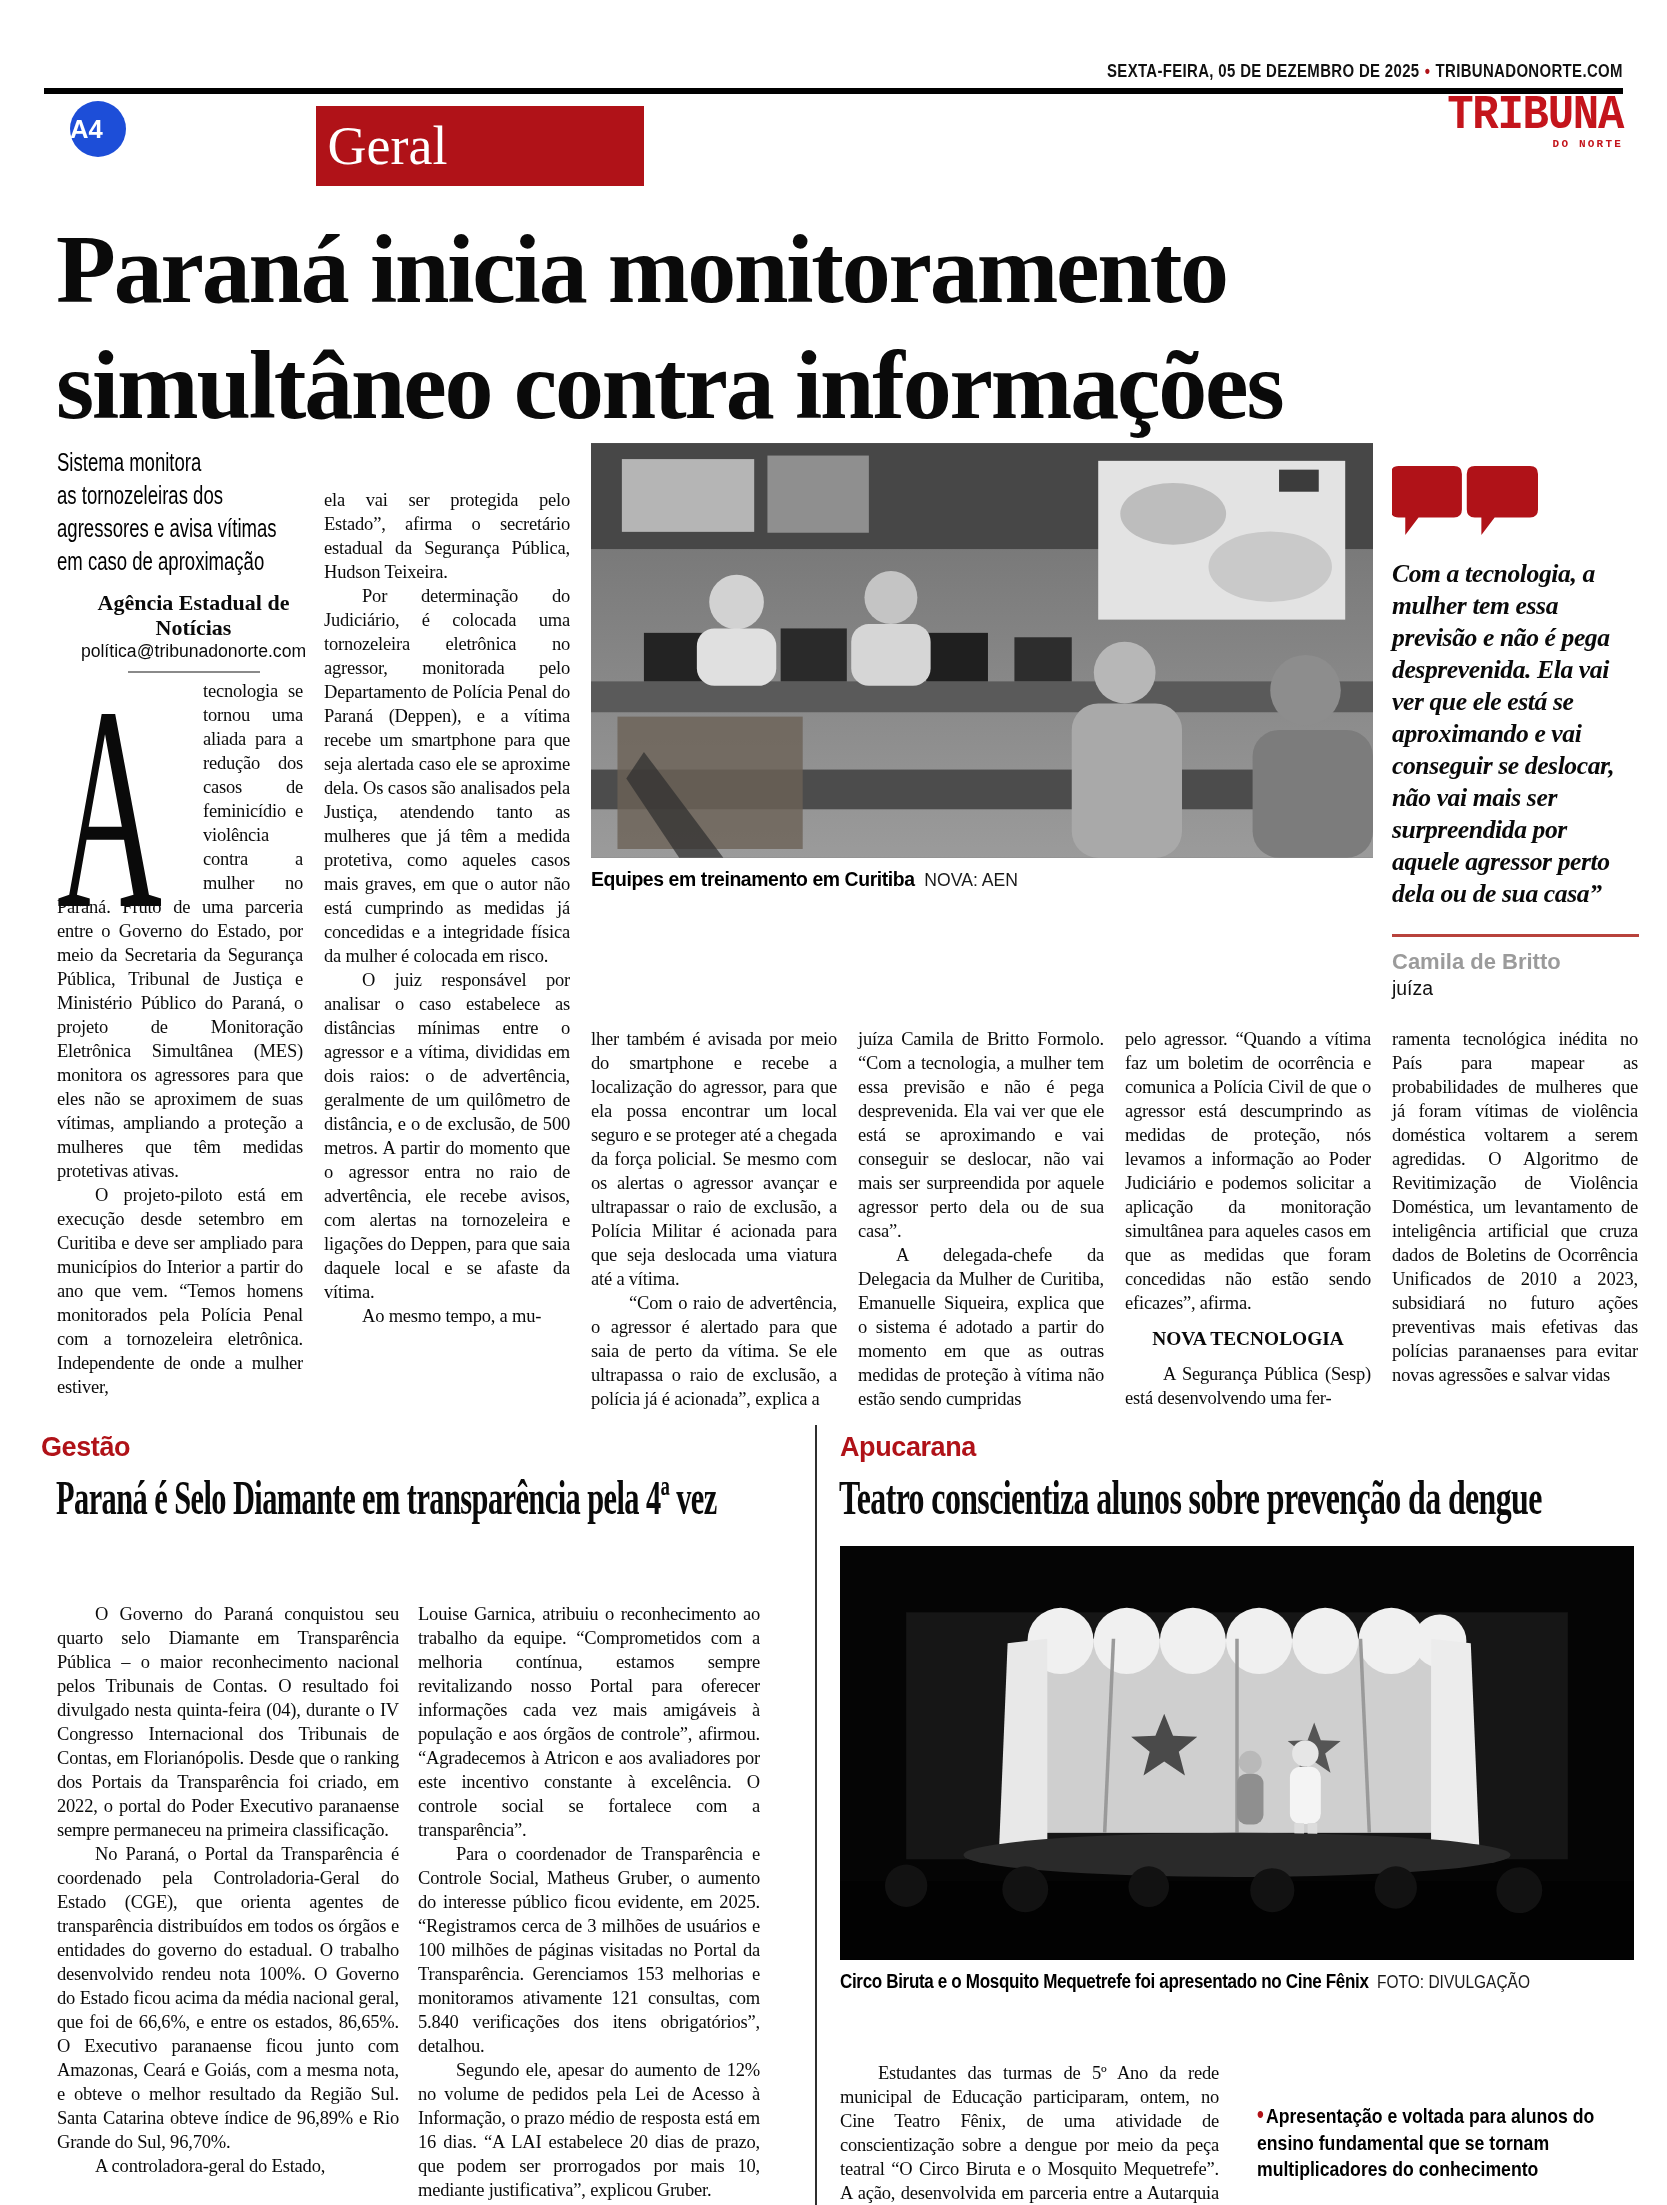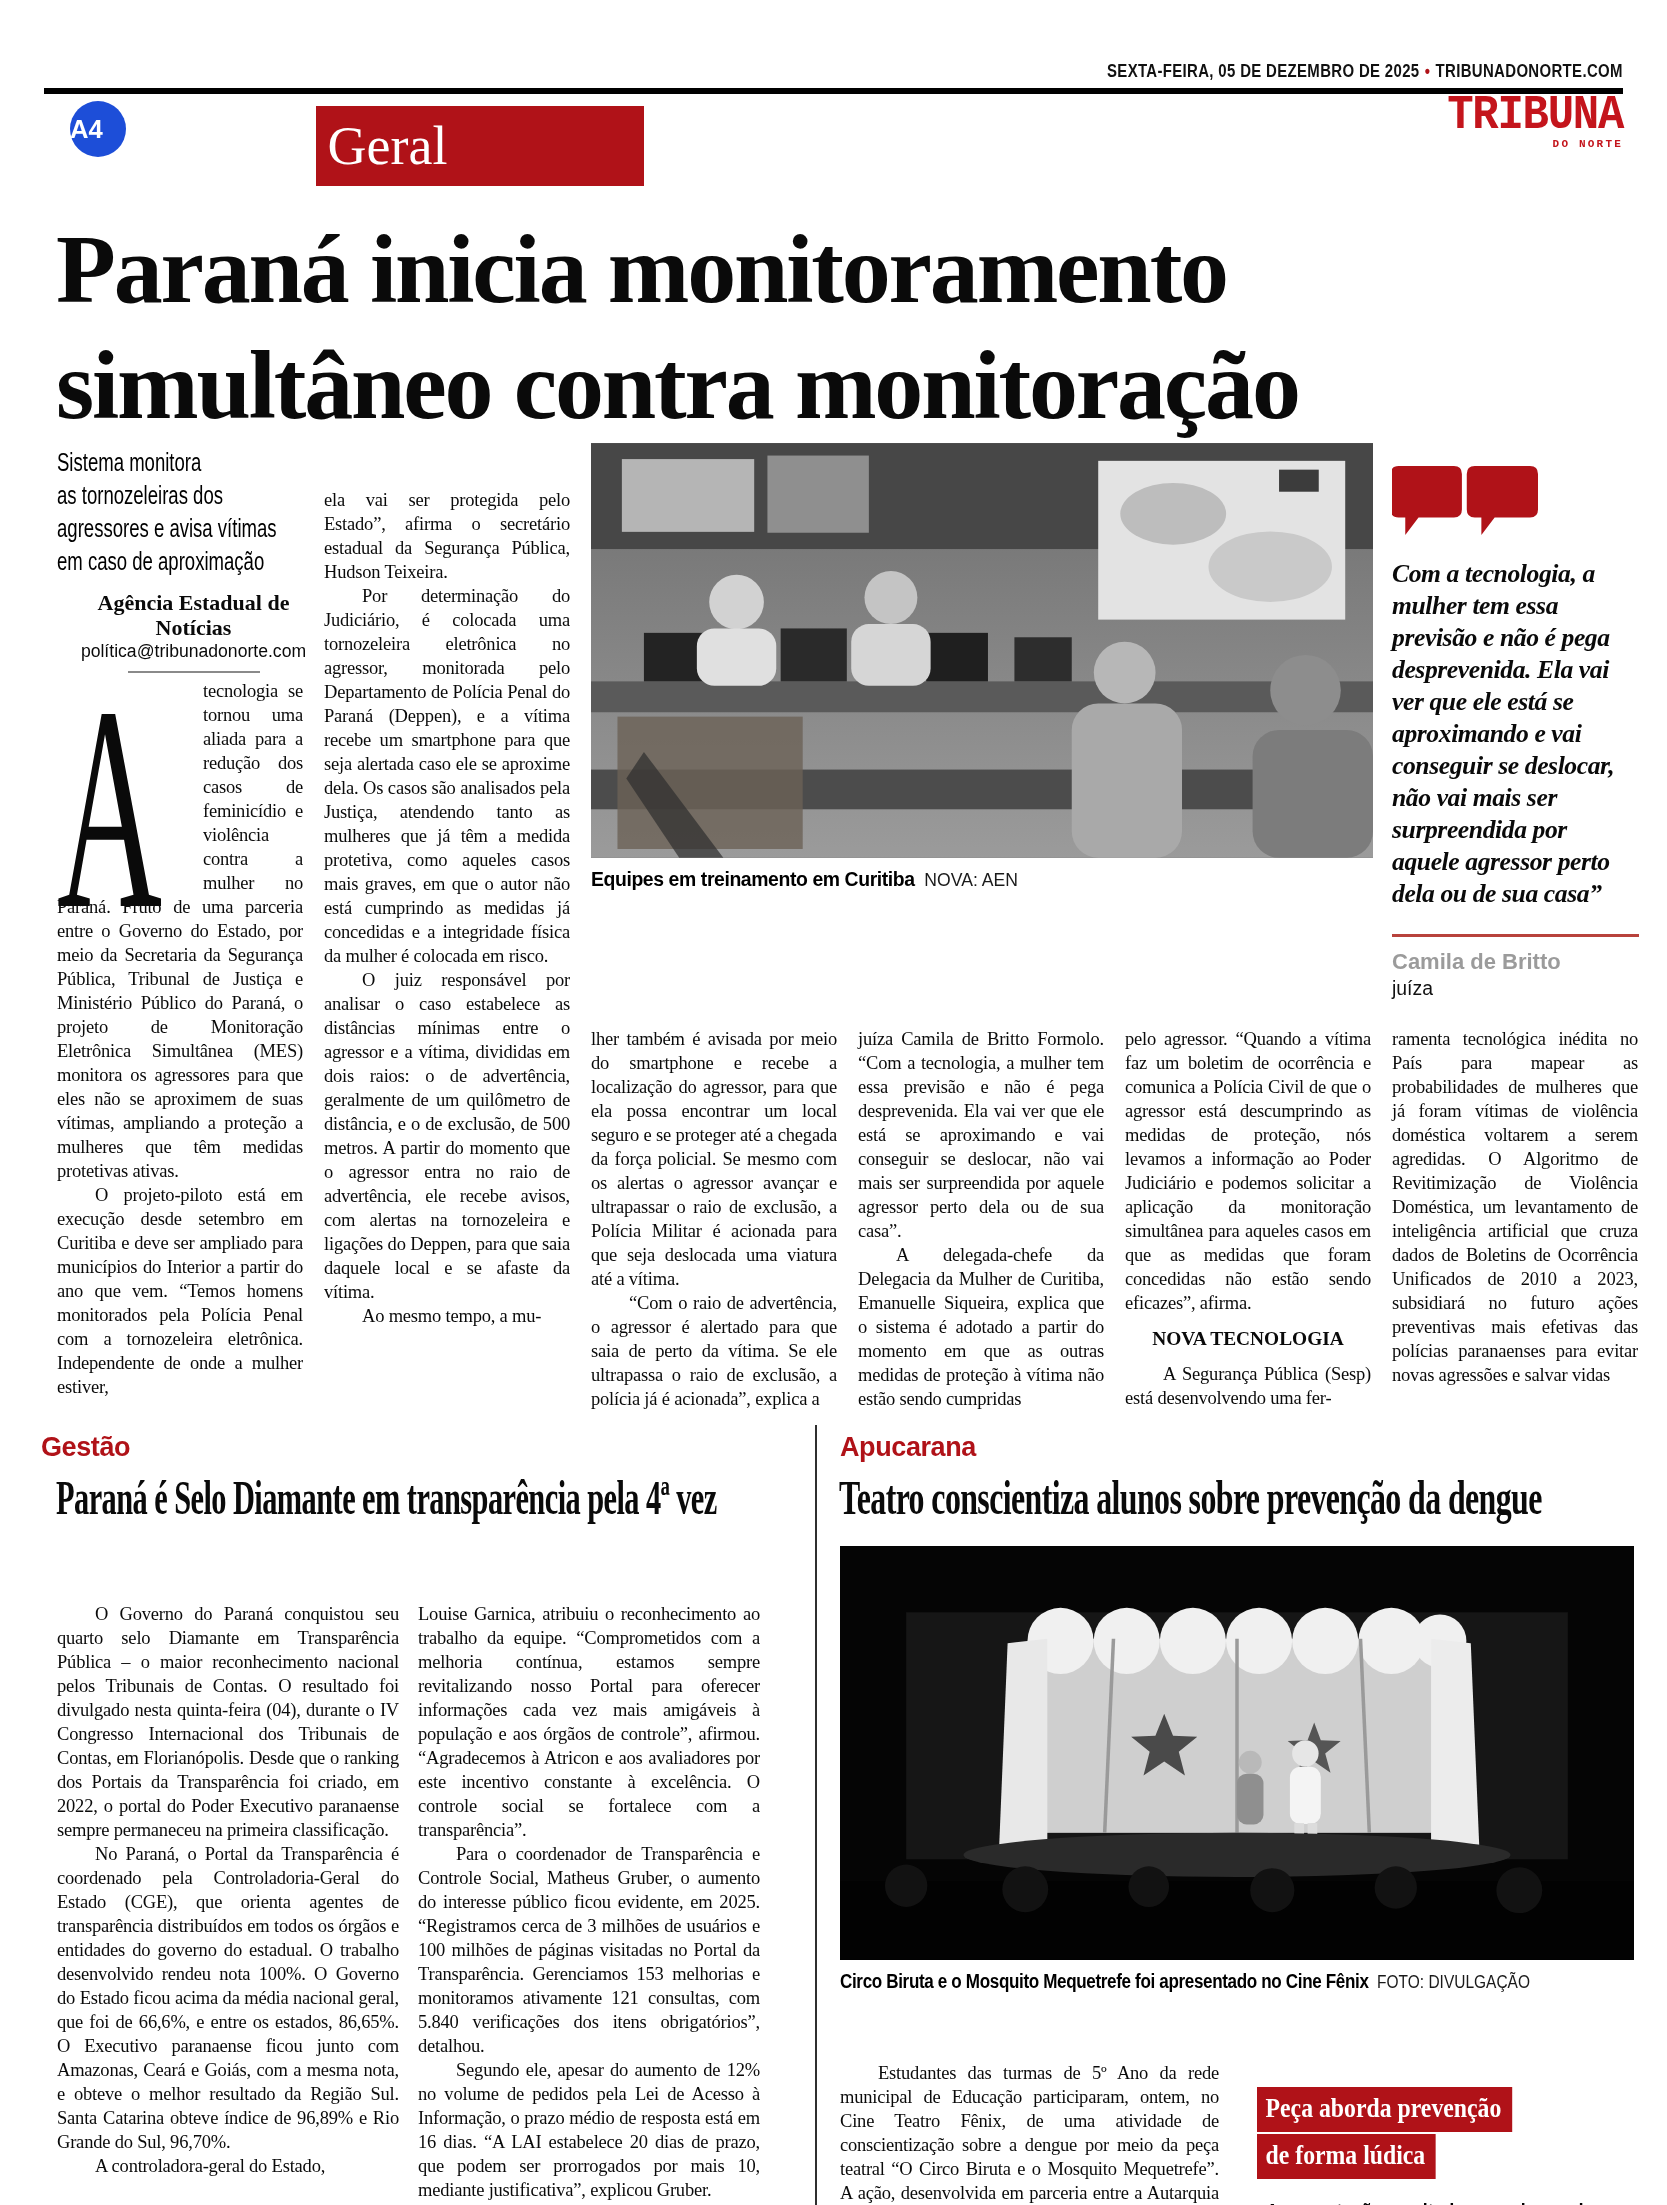--- a/index.html
+++ b/index.html
@@ -93,21 +93,21 @@
     <span>A4</span>
   </div>
   <div class="abs section-box">
     <span>Geral</span>
   </div>
   <div class="abs logo">
     <div class="logo-title">TRIBUNA</div>
     <div class="logo-sub">DO NORTE</div>
   </div>
 
-  <h1 class="abs main-headline" style="margin:0;">Paraná inicia monitoramento simultâneo contra monitoração</h1>
+  <h1 class="abs main-headline" style="margin:0;">Paraná inicia monitoramento simultâneo contra informações</h1>
 
   <div class="abs subhead-block">
     <span class="subhead-line">Sistema monitora</span>
     <span class="subhead-line">as tornozeleiras dos</span>
     <span class="subhead-line">agressores e avisa vítimas</span>
     <span class="subhead-line">em caso de aproximação</span>
     <div class="byline">Agência Estadual de Notícias</div>
     <div class="byline-email">política@tribunadonorte.com</div>
     <div class="byline-rule"></div>
   </div>
@@ -269,24 +269,20 @@
       <span class="caption">Circo Biruta e o Mosquito Mequetrefe foi apresentado no Cine Fênix</span><span class="caption credit">FOTO: DIVULGAÇÃO</span>
     </span>
   </div>
 
   <div class="col body" style="left:840px;top:2029px;width:379px;">
     <p class="ind">Estudantes das turmas de 5º Ano da rede municipal de Educação participaram, ontem, no Cine Teatro Fênix, de uma atividade de conscientização sobre a dengue por meio da peça teatral “O Circo Biruta e o Mosquito Mequetrefe”. A ação, desenvolvida em parceria entre a Autarquia Municipal de Educação (AME), a Autarquia Municipal de Saúde (AMS), o Programa Saúde na Escola (PSE) e a Secretaria Municipal de Cultura e Turismo, foi apresentada pela Companhia de Teatro Educativo Batuta Produções, de Astorga, em duas sessões, às 9h e às 14h.</p>
 
   </div>
 
   <div class="col" style="left:1257px;top:2055px;width:379px;">
-    <div>
-      <div><span class="red-box-line">Peça aborda prevenção</span></div>
-      <div><span class="red-box-line">de forma lúdica</span></div>
-    </div>
     <div class="box-bullet">
       <span class="bullet">•</span><span>Apresentação e voltada para alunos do ensino fundamental que se tornam multiplicadores do conhecimento</span>
     </div>
 
   </div>
 
 </div>
 
 
 </body></html>

